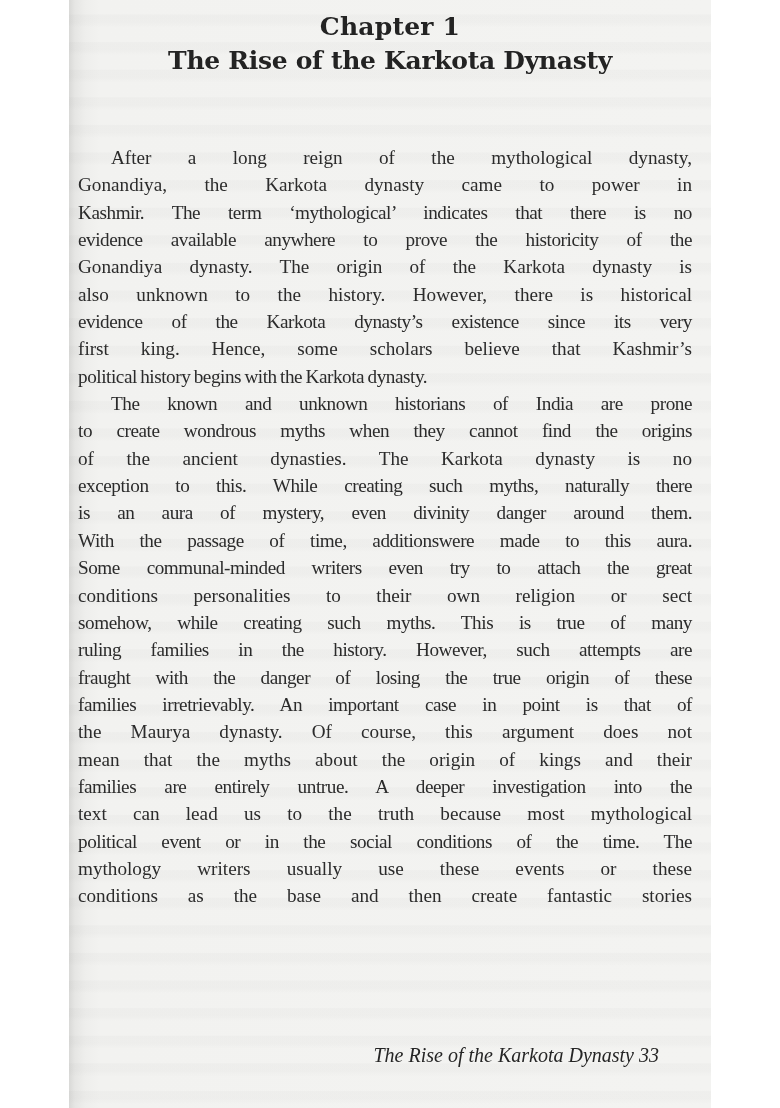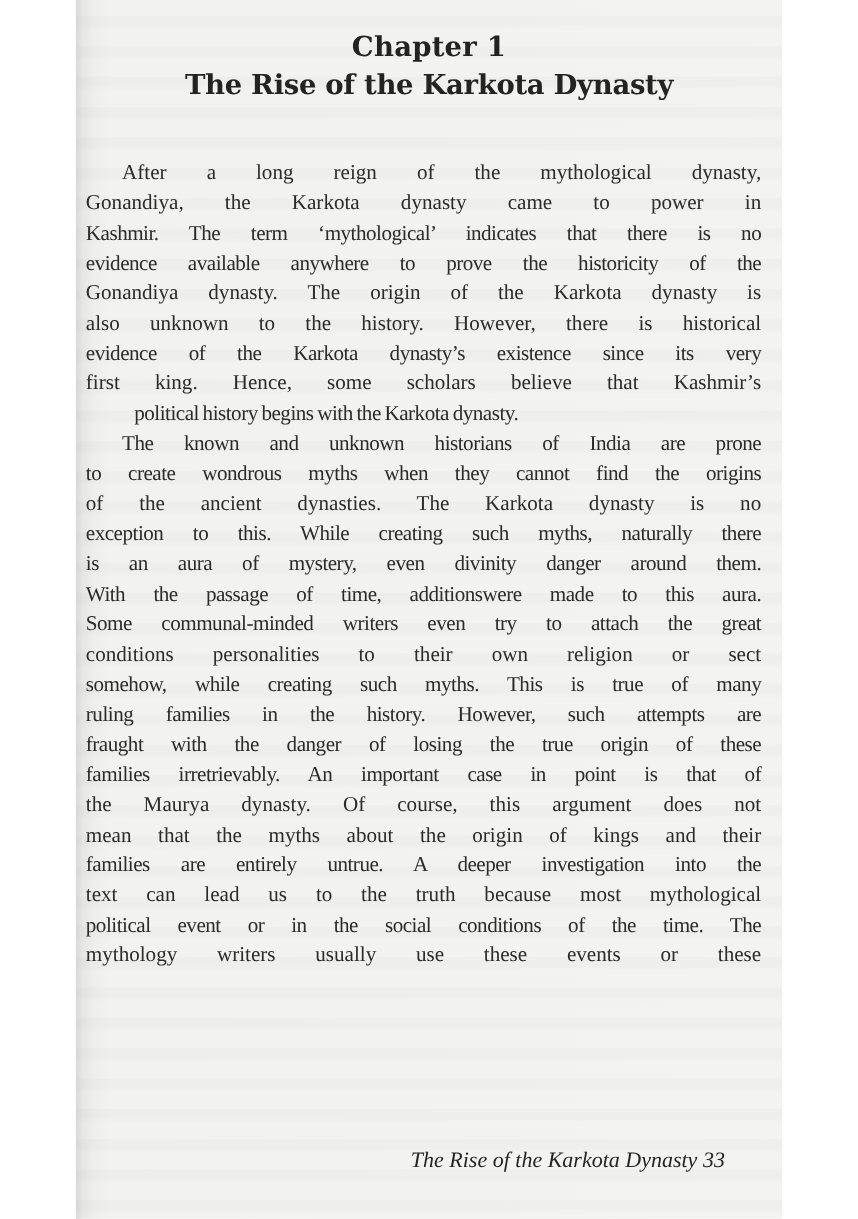--- a/index.html
+++ b/index.html
@@ -26,21 +26,21 @@
     position: absolute;
     inset: 0;
     background:
       repeating-linear-gradient(to bottom, rgba(0,0,0,0) 0px, rgba(0,0,0,0) 14px, rgba(120,120,120,0.035) 15px, rgba(120,120,120,0.035) 22px, rgba(0,0,0,0) 27.6px);
     pointer-events: none;
   }
   .title-block {
     position: absolute;
     left: 0;
     width: 642px;
-    top: 26px;
+    top: 10px;
     text-align: center;
     font-family: "DejaVu Serif", "Liberation Serif", serif;
     font-weight: bold;
     color: #232323;
   }
   .chapter-num {
     font-size: 25px;
     line-height: 34px;
     letter-spacing: 0.2px;
   }
@@ -66,21 +66,20 @@
     white-space: nowrap;
     text-align: justify;
     text-align-last: justify;
     overflow: visible;
   }
   .line.indent {
     padding-left: 33px;
   }
   .line.last {
     text-align-last: left;
-    margin-left: 44px;
   }
   .tight {
     letter-spacing: -0.45px;
     word-spacing: -1px;
   }
   .footer {
     position: absolute;
     right: 52px;
     top: 1044px;
     font-family: "Liberation Serif", "DejaVu Serif", serif;
@@ -124,20 +123,21 @@
       <span class="line tight">somehow, while creating such myths. This is true of many</span>
       <span class="line tight">ruling families in the history. However, such attempts are</span>
       <span class="line tight">fraught with the danger of losing the true origin of these</span>
       <span class="line tight">families irretrievably. An important case in point is that of</span>
       <span class="line">the Maurya dynasty. Of course, this argument does not</span>
       <span class="line">mean that the myths about the origin of kings and their</span>
       <span class="line tight">families are entirely untrue. A deeper investigation into the</span>
       <span class="line">text can lead us to the truth because most mythological</span>
       <span class="line tight">political event or in the social conditions of the time. The</span>
       <span class="line">mythology writers usually use these events or these</span>
+      <span class="line">conditions as the base and then create fantastic stories</span>
     </div>
   </div>
 
   <div class="footer">
     <span>The Rise of the Karkota Dynasty</span>
     <span>33</span>
   </div>
 </div>
 
 </body></html>

